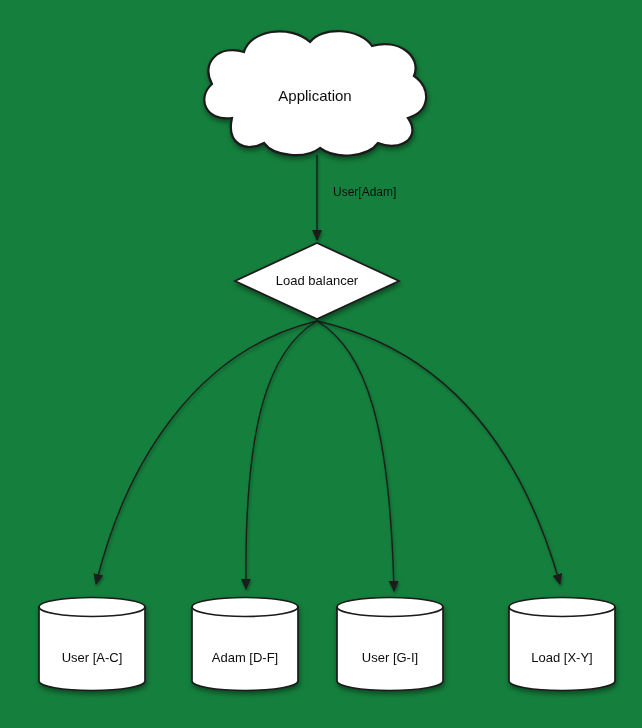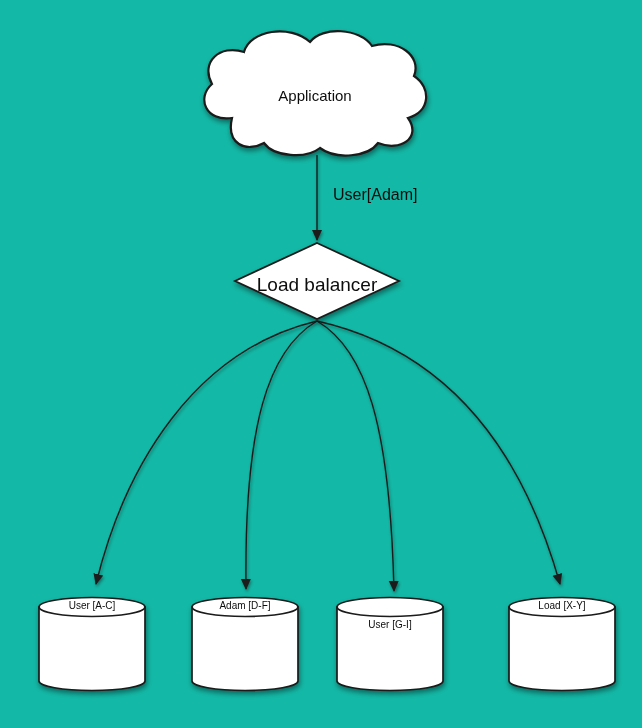--- a/index.html
+++ b/index.html
@@ -4,21 +4,21 @@
 <style>
   html, body {
     margin: 0;
     padding: 0;
     background: #ffffff;
   }
   .canvas {
     position: relative;
     width: 642px;
     height: 728px;
-    background: #14b8a6;
+    background: #15803d;
     font-family: "Liberation Sans", "DejaVu Sans", sans-serif;
     overflow: hidden;
   }
   .canvas svg {
     position: absolute;
     left: 0;
     top: 0;
   }
   .edges {
     filter: drop-shadow(1px 2px 1.5px rgba(0,0,0,0.38));
@@ -39,26 +39,26 @@
   .diamond { stroke-width: 1.8; }
   .cyl { stroke-width: 1.7; }
   .label {
     position: absolute;
     color: #0d0d0d;
     text-align: center;
     line-height: 1.15;
     white-space: nowrap;
   }
   .cloud-label   { left: 204px; top: 87px;  width: 222px; font-size: 15px; }
-  .edge-label    { left: 333px; top: 186px; font-size: 16px; text-align: left; }
-  .diamond-label { left: 237px; top: 274px; width: 160px; font-size: 19px; }
-  .db-label      { top: 600px;  width: 120px; font-size: 10px; }
+  .edge-label    { left: 333px; top: 186px; font-size: 12px; text-align: left; }
+  .diamond-label { left: 237px; top: 274px; width: 160px; font-size: 13px; }
+  .db-label      { top: 651px;  width: 120px; font-size: 13px; }
   .db-label-1 { left: 32px;  }
   .db-label-2 { left: 185px; }
-  .db-label-3 { left: 330px; margin-top: 19px; }
+  .db-label-3 { left: 330px; }
   .db-label-4 { left: 502px; }
 </style>
 </head>
 <body>
 
 <div class="canvas">
 
   <svg width="642" height="728" viewBox="0 0 642 728">
     <defs>
       <marker id="arrowhead" viewBox="0 0 12 12" refX="10" refY="6" markerWidth="12" markerHeight="12" markerUnits="userSpaceOnUse" orient="auto">

